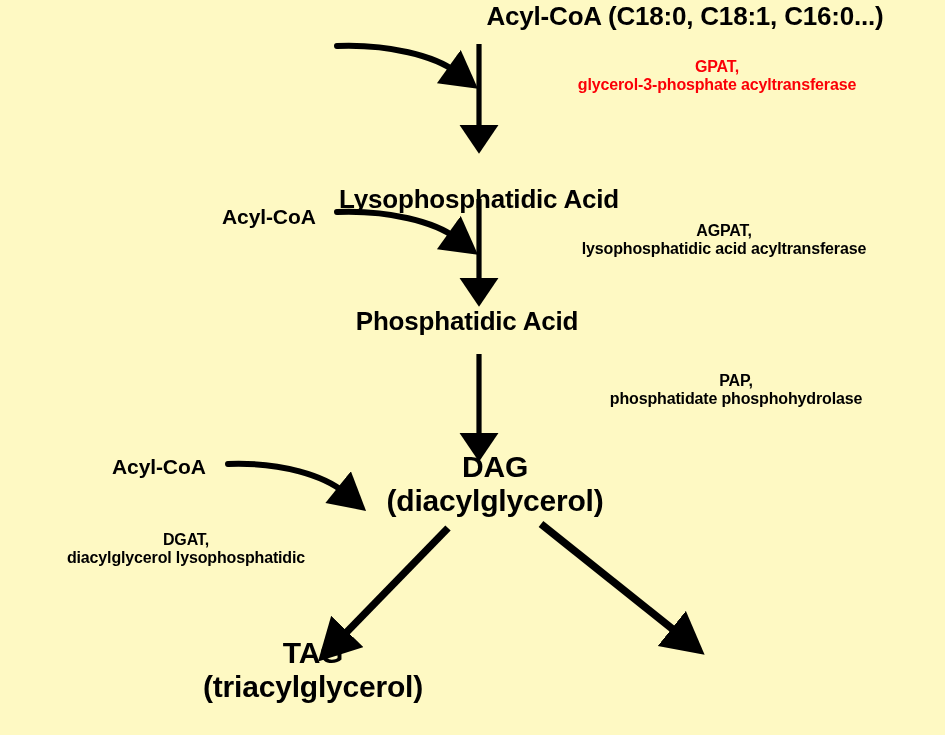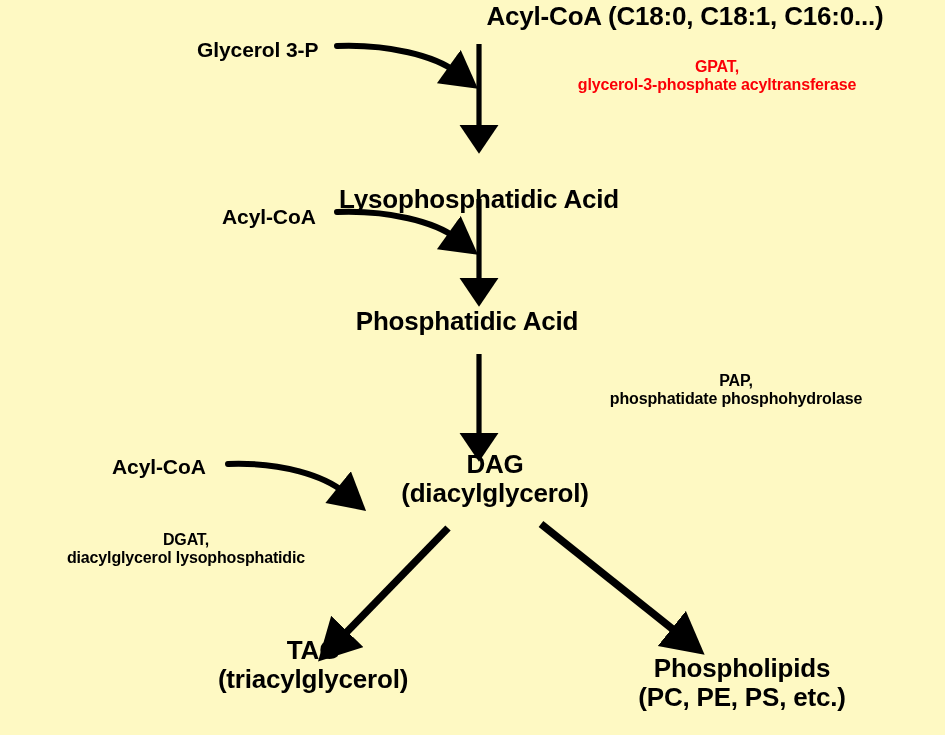--- a/index.html
+++ b/index.html
@@ -30,21 +30,21 @@
     white-space: nowrap;
     line-height: 1.12;
   }
   
   .metabolite {
     font-size: 26px;
     letter-spacing: -0.2px;
   }
   .metabolite .sub {
     display: block;
-    font-size: 26px;
+    font-size: 30px;
   }
   
   .substrate {
     font-size: 21px;
     letter-spacing: -0.1px;
   }
   
   .enzyme {
     font-size: 16px;
     letter-spacing: -0.15px;
@@ -103,37 +103,38 @@
 
     <g>
       <line x1="541" y1="524" x2="680" y2="635" stroke="#000000" stroke-width="7.5" marker-end="url(#dtip)"></line>
     </g>
   </svg>
 
   <div class="node metabolite center-x" style="left:685px; top:2px;">
     <span>Acyl-CoA (C18:0, C18:1, C16:0...)</span>
   </div>
 
-  <div class="node substrate" style="left:197px; top:38px;">
-    <span>Glycerol 3-P</span>
-  </div>
 
   <div class="node enzyme enzyme-red center-x" style="left:717px; top:58px;">
     <span class="line1">GPAT,</span>
     <span class="line2">glycerol-3-phosphate acyltransferase</span>
   </div>
 
   <div class="node metabolite center-x" style="left:479px; top:144px;margin-top:41px;">
     <span>Lysophosphatidic Acid</span>
   </div>
 
   <div class="node substrate" style="left:222px; top:205px;">
     <span>Acyl-CoA</span>
   </div>
 
+  <div class="node enzyme center-x" style="left:724px; top:222px;">
+    <span class="line1">AGPAT,</span>
+    <span class="line2">lysophosphatidic acid acyltransferase</span>
+  </div>
 
   <div class="node metabolite center-x" style="left:467px; top:307px;">
     <span>Phosphatidic Acid</span>
   </div>
 
   <div class="node enzyme center-x" style="left:716px; top:372px;margin-left:20px;">
     <span class="line1">PAP,</span>
     <span class="line2">phosphatidate phosphohydrolase</span>
   </div>
 
@@ -149,18 +150,14 @@
   <div class="node enzyme center-x" style="left:186px; top:531px;">
     <span class="line1">DGAT,</span>
     <span class="line2">diacylglycerol lysophosphatidic</span>
   </div>
 
   <div class="node metabolite center-x" style="left:313px; top:636px; text-align:center;">
     <span class="sub">TAG</span>
     <span class="sub">(triacylglycerol)</span>
   </div>
 
-  <div class="node metabolite center-x" style="left:742px; top:654px; text-align:center;">
-    <span class="sub">Phospholipids</span>
-    <span class="sub">(PC, PE, PS, etc.)</span>
-  </div>
 
 </div>
 
 </body></html>

